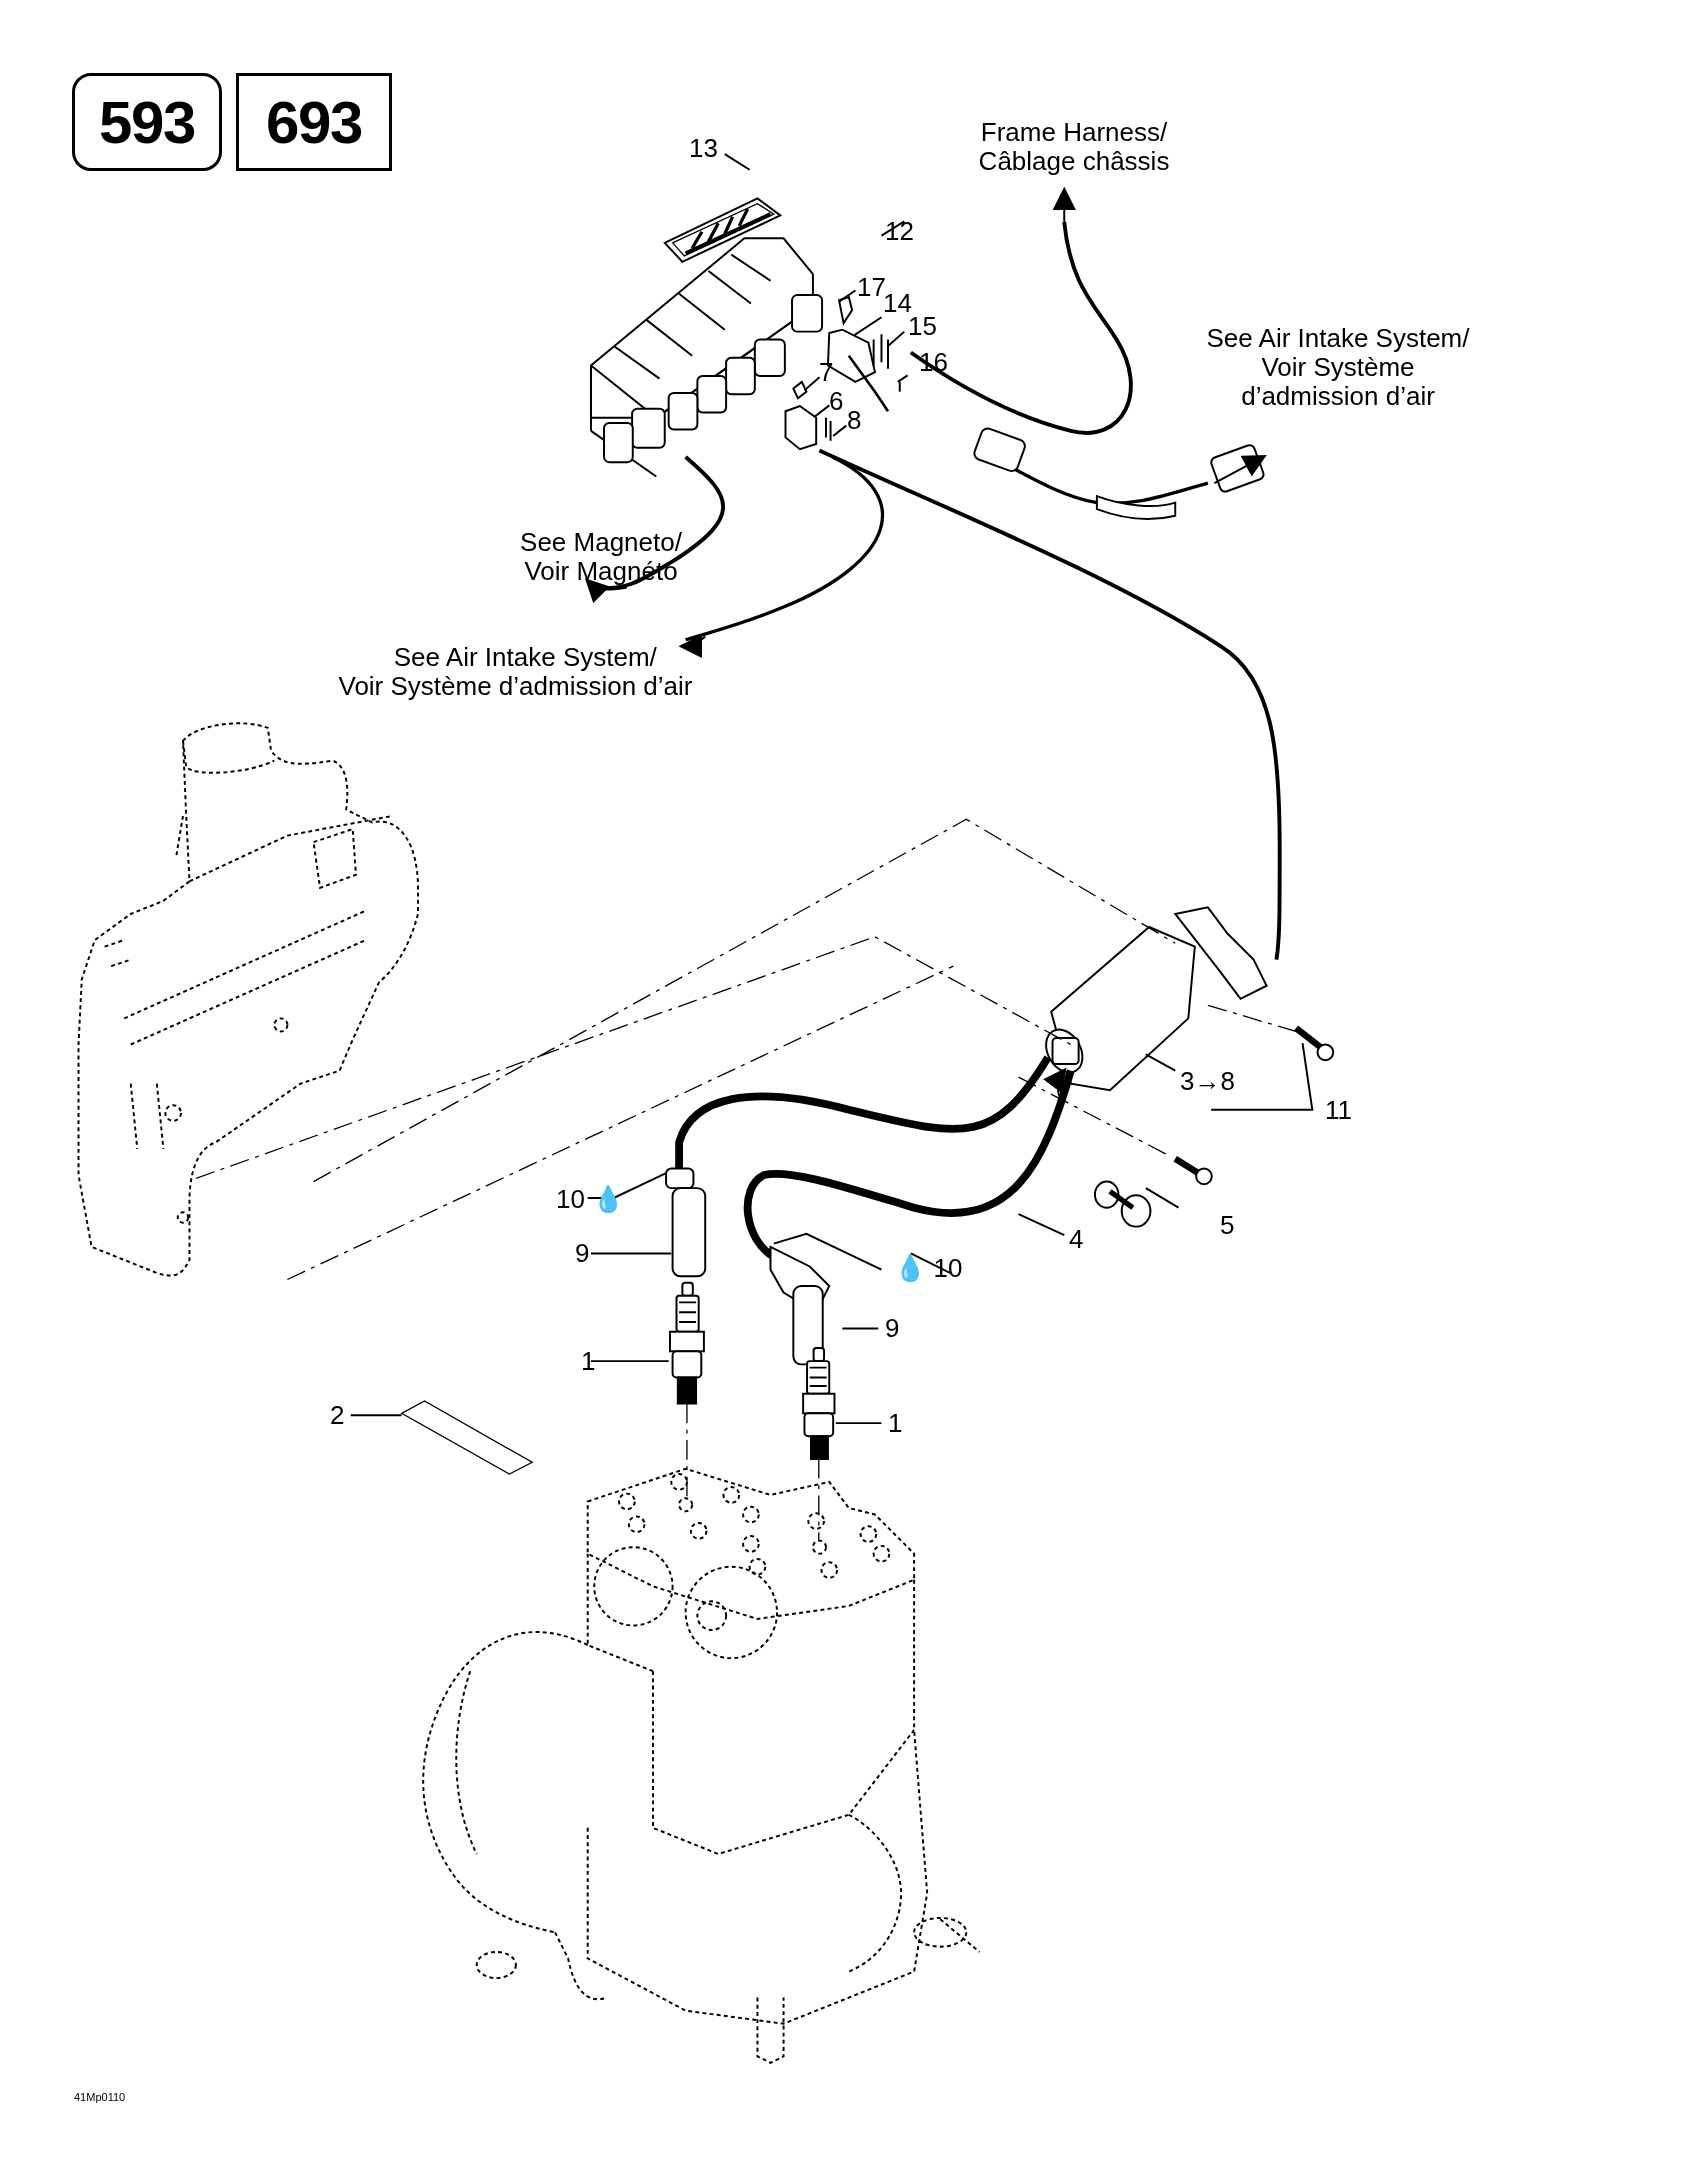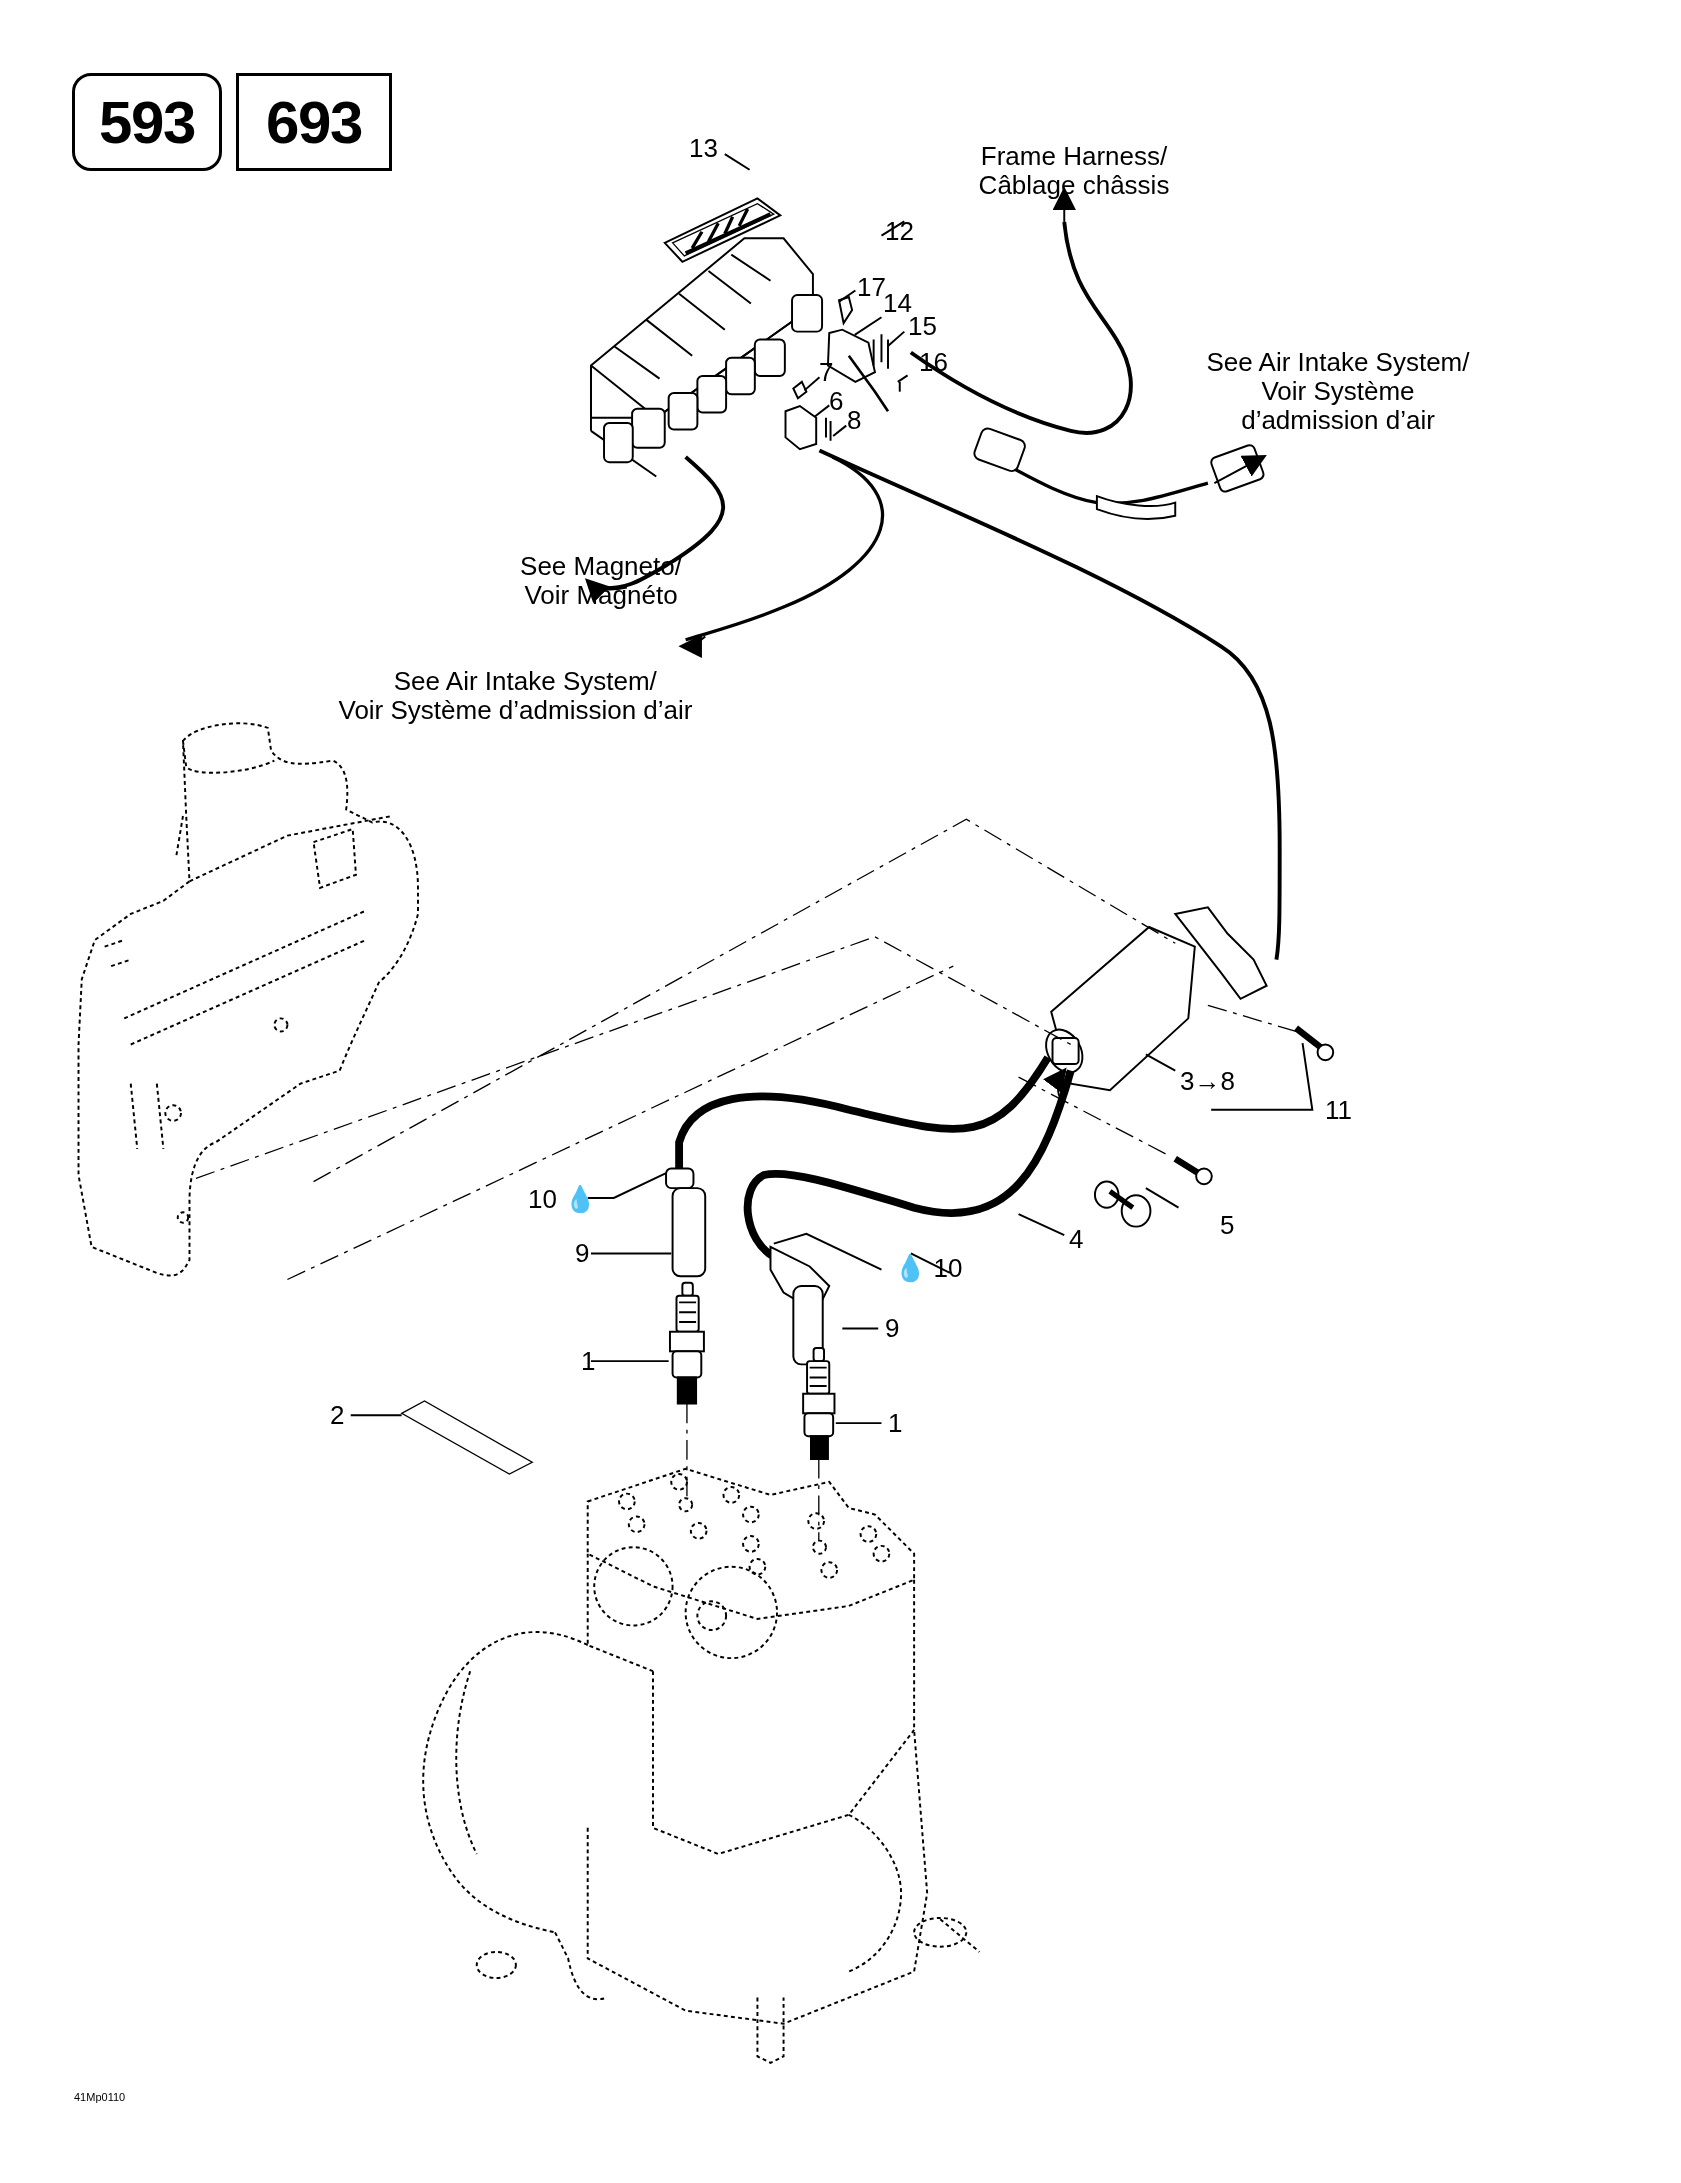--- a/index.html
+++ b/index.html
@@ -1,19 +1,19 @@
 <!DOCTYPE html>
 <html style="font-size:10.4px"><head>
 <meta charset="utf-8">
 <style>
   html, body { margin: 0; padding: 0; background: #ffffff; }
   body { width: 1682px; height: 2183px; position: relative; overflow: hidden; font-family: "Liberation Sans", sans-serif; color: #000; }
   #canvas { position: absolute; left: 0; top: 0; width: 1682px; height: 2183px; }
   .model-box { position: absolute; top: 73px; height: 98px; border: 3.3px solid #000; box-sizing: border-box; display: flex; align-items: center; justify-content: center; font-family: "Liberation Sans", sans-serif; font-weight: bold; font-size: 60px; letter-spacing: -1.3px; }
-  .note { position: absolute; font-size: 26px; line-height: 29px; text-align: center; white-space: nowrap; margin-top: 24px; }
+  .note { position: absolute; font-size: 26px; line-height: 29px; text-align: center; white-space: nowrap; }
   .callout { position: absolute; font-size: 26px; line-height: 29px; white-space: nowrap; }
   .figcode { position: absolute; left: 74px; top: 2091px; font-size: 11px; }
 </style>
 </head>
 <body>
 
 <div class="model-box" style="left:72px; width:150px;border-radius:19px;">
   <span>593</span>
 </div>
 <div class="model-box" style="left:236px; width:156px;">
@@ -262,21 +262,21 @@
 <div class="callout" style="left:883px; top:289px;">14</div>
 <div class="callout" style="left:908px; top:312px;">15</div>
 <div class="callout" style="left:919px; top:348px;">16</div>
 <div class="callout" style="left:819px; top:358px;">7</div>
 <div class="callout" style="left:829px; top:387px;">6</div>
 <div class="callout" style="left:847px; top:406px;">8</div>
 <div class="callout" style="left:1180px; top:1067px;">3→8</div>
 <div class="callout" style="left:1325px; top:1096px;">11</div>
 <div class="callout" style="left:1069px; top:1225px;">4</div>
 <div class="callout" style="left:1220px; top:1211px;">5</div>
-<div class="callout" style="left:528px; top:1185px;">
+<div class="callout" style="left:556px; top:1185px;">
   <span>10</span>
   <span>💧</span>
 </div>
 <div class="callout" style="left:894px; top:1254px;">
   <span>💧</span>
   <span>10</span>
 </div>
 <div class="callout" style="left:575px; top:1239px;">9</div>
 <div class="callout" style="left:885px; top:1314px;">9</div>
 <div class="callout" style="left:581px; top:1347px;">1</div>

